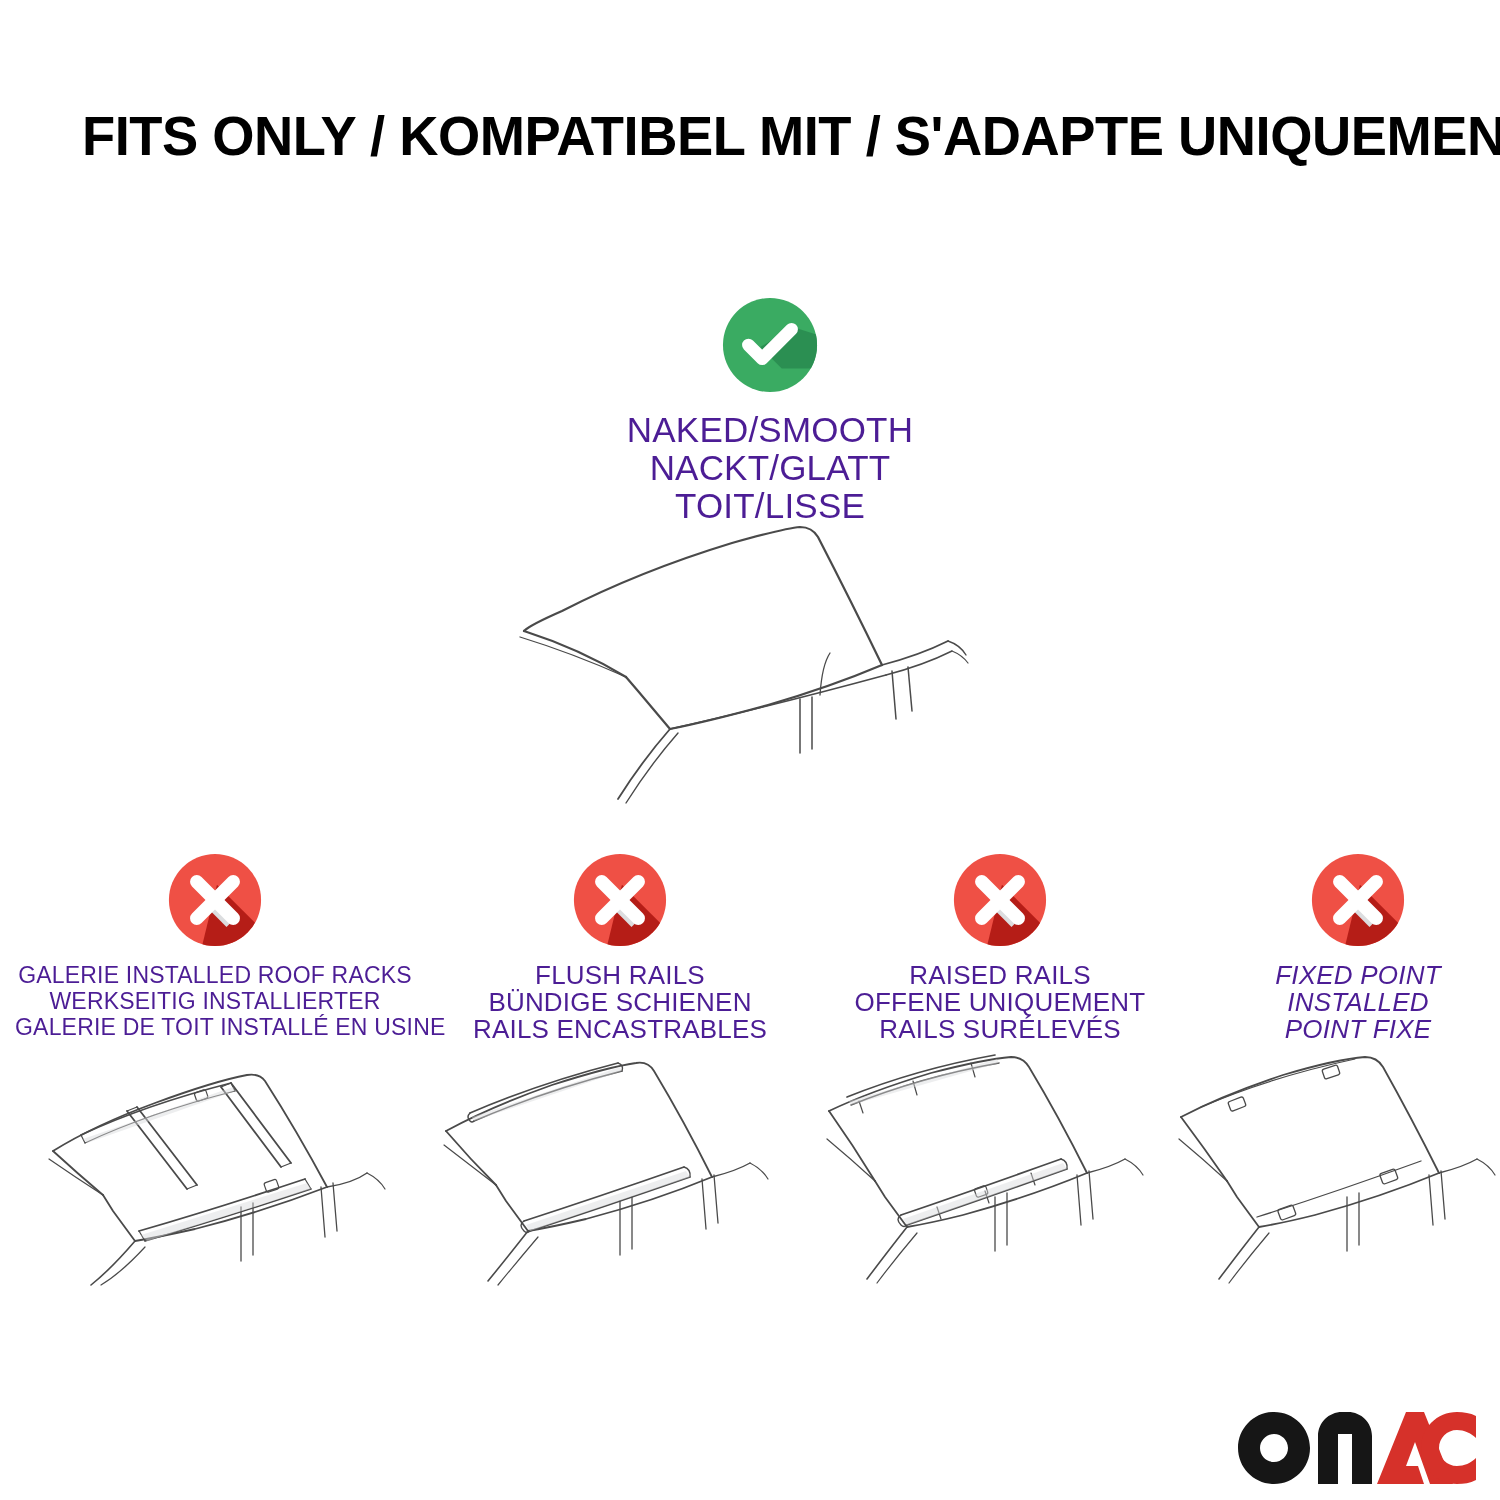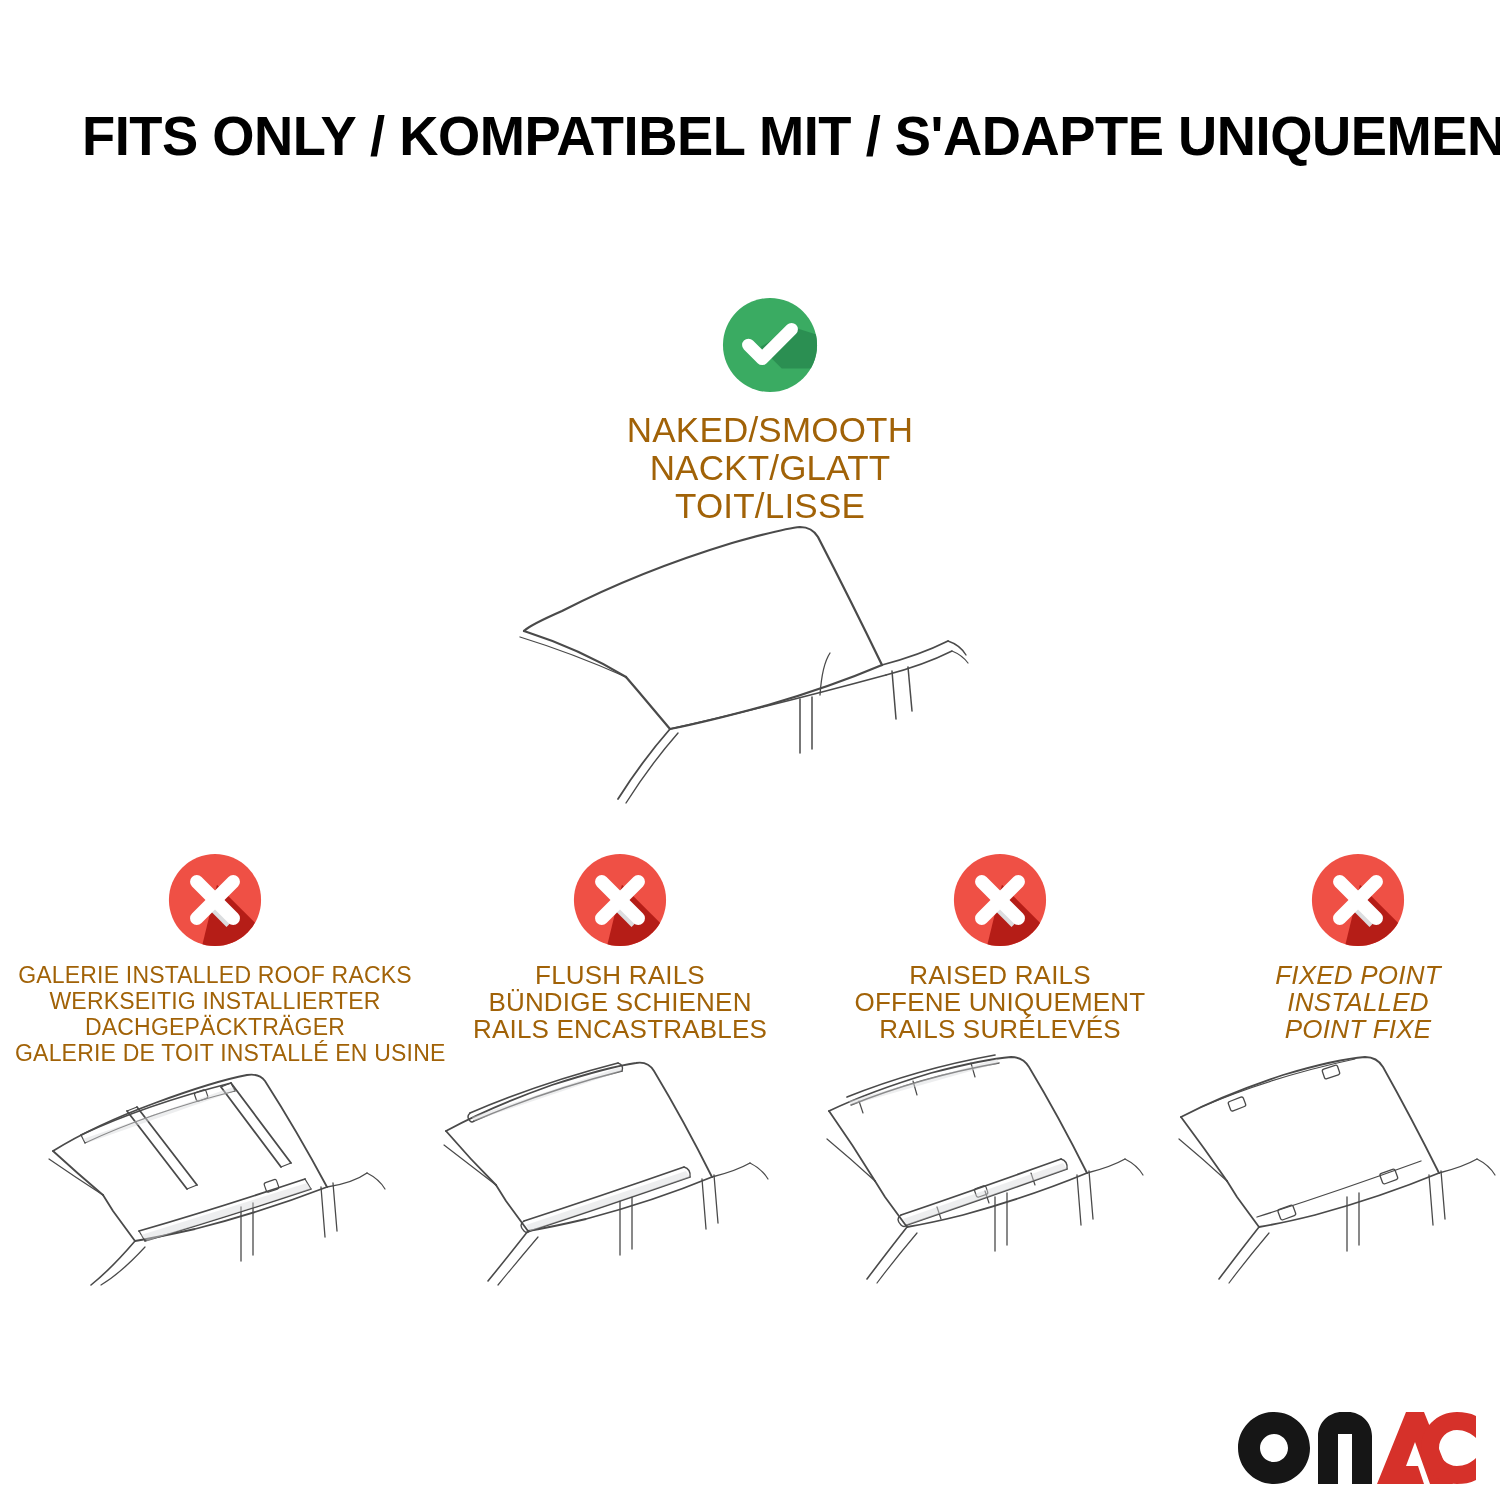--- a/index.html
+++ b/index.html
@@ -38,21 +38,21 @@
     position: absolute;
     text-align: center;
   }
   .badge-wrap {
     display: flex;
     justify-content: center;
     align-items: center;
   }
   .caption {
     font-family: "Liberation Sans", sans-serif;
-    color: #a16207;
+    color: #4c1d95;
     font-weight: 400;
   }
   .caption .line { display: block; white-space: nowrap; }
 
   
   #fits-item {
     left: 470px;
     top: 296px;
     width: 600px;
   }
@@ -182,21 +182,20 @@
         </g>
         <g stroke="#ffffff" stroke-width="14" stroke-linecap="round">
           <line x1="31" y1="31" x2="69" y2="69"></line>
           <line x1="69" y1="31" x2="31" y2="69"></line>
         </g>
       </svg>
     </div>
     <div class="caption">
       <span class="line">GALERIE INSTALLED ROOF RACKS</span>
       <span class="line">WERKSEITIG INSTALLIERTER</span>
-      <span class="line">DACHGEPÄCKTRÄGER</span>
       <span class="line">GALERIE DE TOIT INSTALLÉ EN USINE</span>
     </div>
   </div>
 
   <div class="nofit-drawing" id="draw-0">
     <svg width="400" height="230" viewBox="0 0 400 230">
       <g fill="none" stroke="#4a4a4a" stroke-width="1.8" stroke-linecap="round" stroke-linejoin="round">
 
         <path d="M18 96 Q60 70 120 48 Q180 26 212 20 Q224 18 230 26 Q262 76 292 132"></path>
         <path d="M292 132 Q230 156 160 174 Q124 182 100 186"></path>

